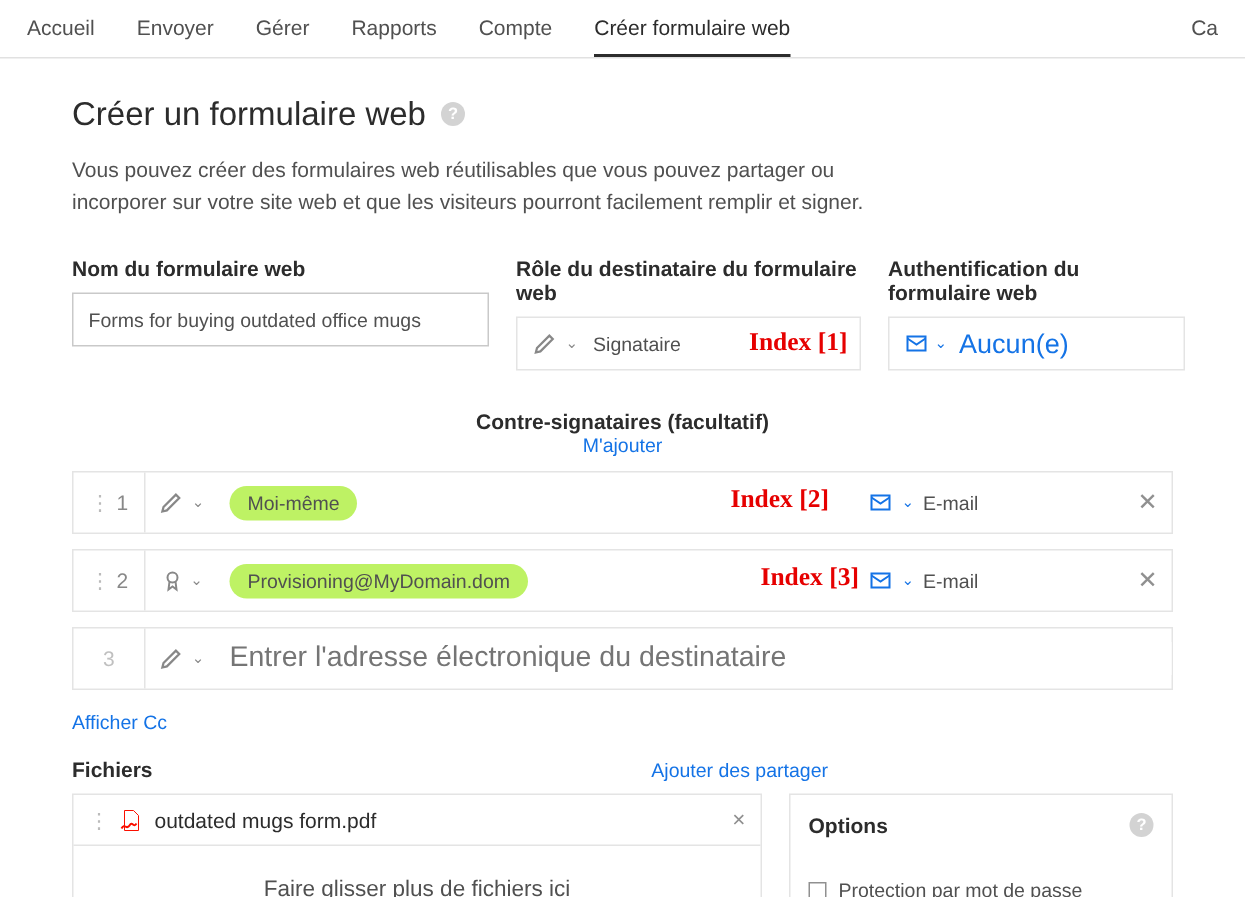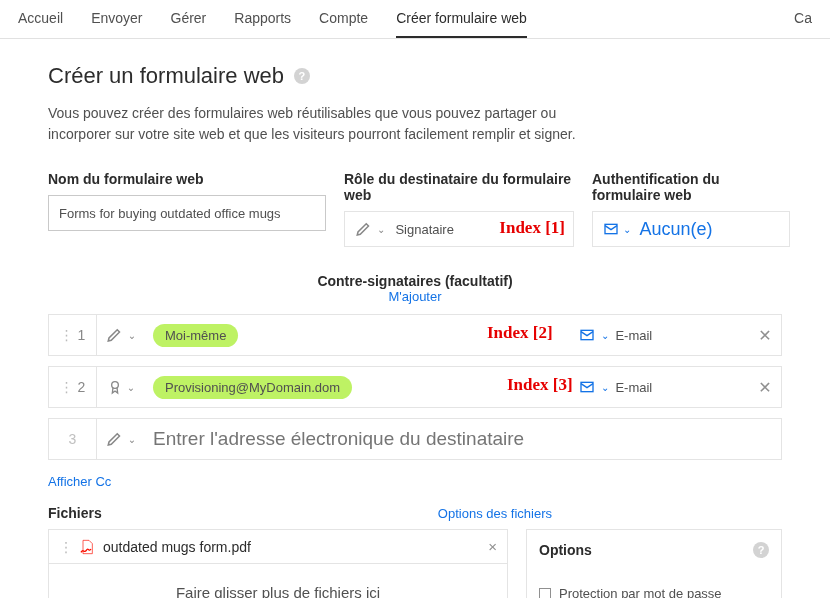--- a/index.html
+++ b/index.html
@@ -180,21 +180,21 @@
       </div>
       <input class="cs-input" placeholder="Entrer l'adresse électronique du destinataire" style="">
     </div>
 
     <div class="link-blue afficher-cc">Afficher Cc</div>
   </div>
 
   <div class="section3">
     <div class="sec3-head">
       <div class="label" style="margin-bottom:0;">Fichiers</div>
-      <div class="link-blue" style="margin-right:230px;">Options des fichiers</div>
+      <div class="link-blue" style="margin-right:230px;">Ajouter des partager</div>
     </div>
     <div class="files-area">
       <div class="files-box">
         <div class="file-row">
           <span class="drag-handle">⋮</span>
           <svg class="icon-sm pdf-icon" viewBox="0 0 24 24" fill="#fa0f00">
               <path d="M6 2h9l5 5v15H6z" fill="#fff" stroke="#fa0f00"></path>
               <path d="M3 20c3-6 5 2 8-3s4 3 7-2" fill="none" stroke="#fa0f00" stroke-width="2"></path>
             </svg>
           <span>outdated mugs form.pdf</span>

